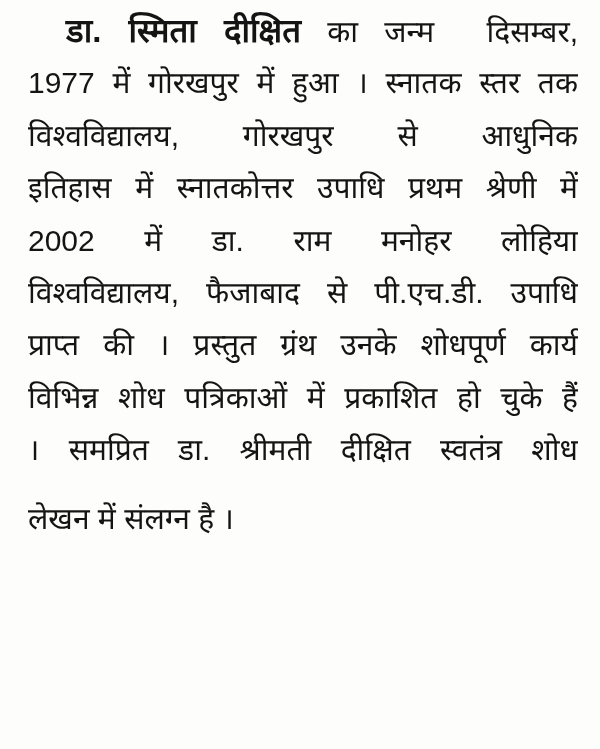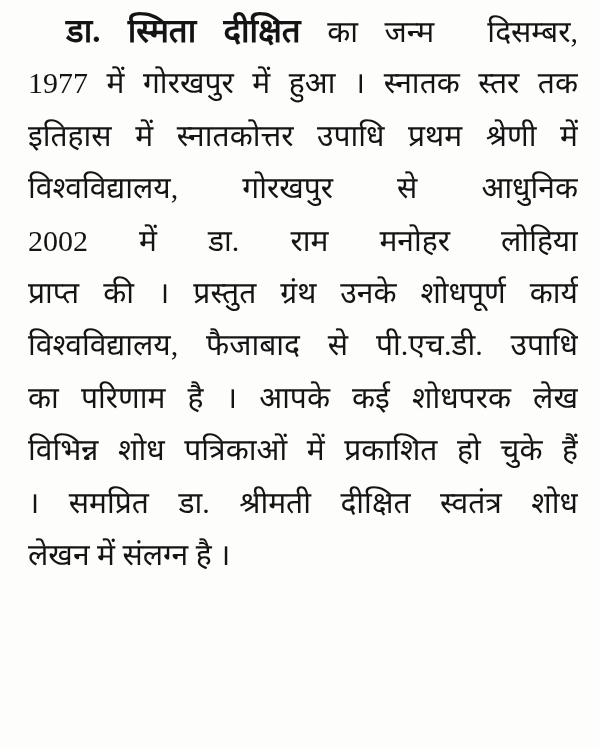--- a/index.html
+++ b/index.html
@@ -11,53 +11,53 @@
     height: 749px;
     background: #ffffff;
     overflow: hidden;
   }
   .page {
     width: 600px;
     height: 749px;
     box-sizing: border-box;
     background: #fdfdfc;
     color: #141414;
-    font-family: Liberation Serif, serif;
+    font-family: Liberation Sans, sans-serif;
     padding: 5px 22px 0 28px;
   }
   .line {
     margin: 0;
     height: 52.4px;
     line-height: 52.4px;
     font-size: 30px;
     text-align: justify;
     text-align-last: justify;
     overflow: hidden;
     white-space: nowrap;
   }
   .line.first {
     text-indent: 38px;
   }
   .line.last {
     text-align: center;
     text-align-last: left;
+    margin-top: 16px;
   }
   .bold-name {
     font-weight: bold;
     font-size: 33px;
   }
 </style>
 </head>
 <body>
 
 <div class="page">
   <p class="line first"><span class="bold-name">डा. स्मिता दीक्षित</span><span> का जन्म &nbsp;दिसम्बर,</span></p>
   <p class="line">1977 में गोरखपुर में हुआ । स्नातक स्तर तक</p>
+  <p class="line">विश्वविद्यालय, गोरखपुर से आधुनिक</p>
   <p class="line">इतिहास में स्नातकोत्तर उपाधि प्रथम श्रेणी में</p>
-  <p class="line">विश्वविद्यालय, गोरखपुर से आधुनिक</p>
   <p class="line">2002 में डा. राम मनोहर लोहिया</p>
+  <p class="line">विश्वविद्यालय, फैजाबाद से पी.एच.डी. उपाधि</p>
   <p class="line">प्राप्त की । प्रस्तुत ग्रंथ उनके शोधपूर्ण कार्य</p>
-  <p class="line">विश्वविद्यालय, फैजाबाद से पी.एच.डी. उपाधि</p>
-  <p class="line">का परिणाम है । आपके कई शोधपरक लेख</p>
   <p class="line">विभिन्न शोध पत्रिकाओं में प्रकाशित हो चुके हैं</p>
   <p class="line">। समप्रित डा. श्रीमती दीक्षित स्वतंत्र शोध</p>
   <p class="line last">लेखन में संलग्न है ।</p>
 </div>
 
 </body></html>

